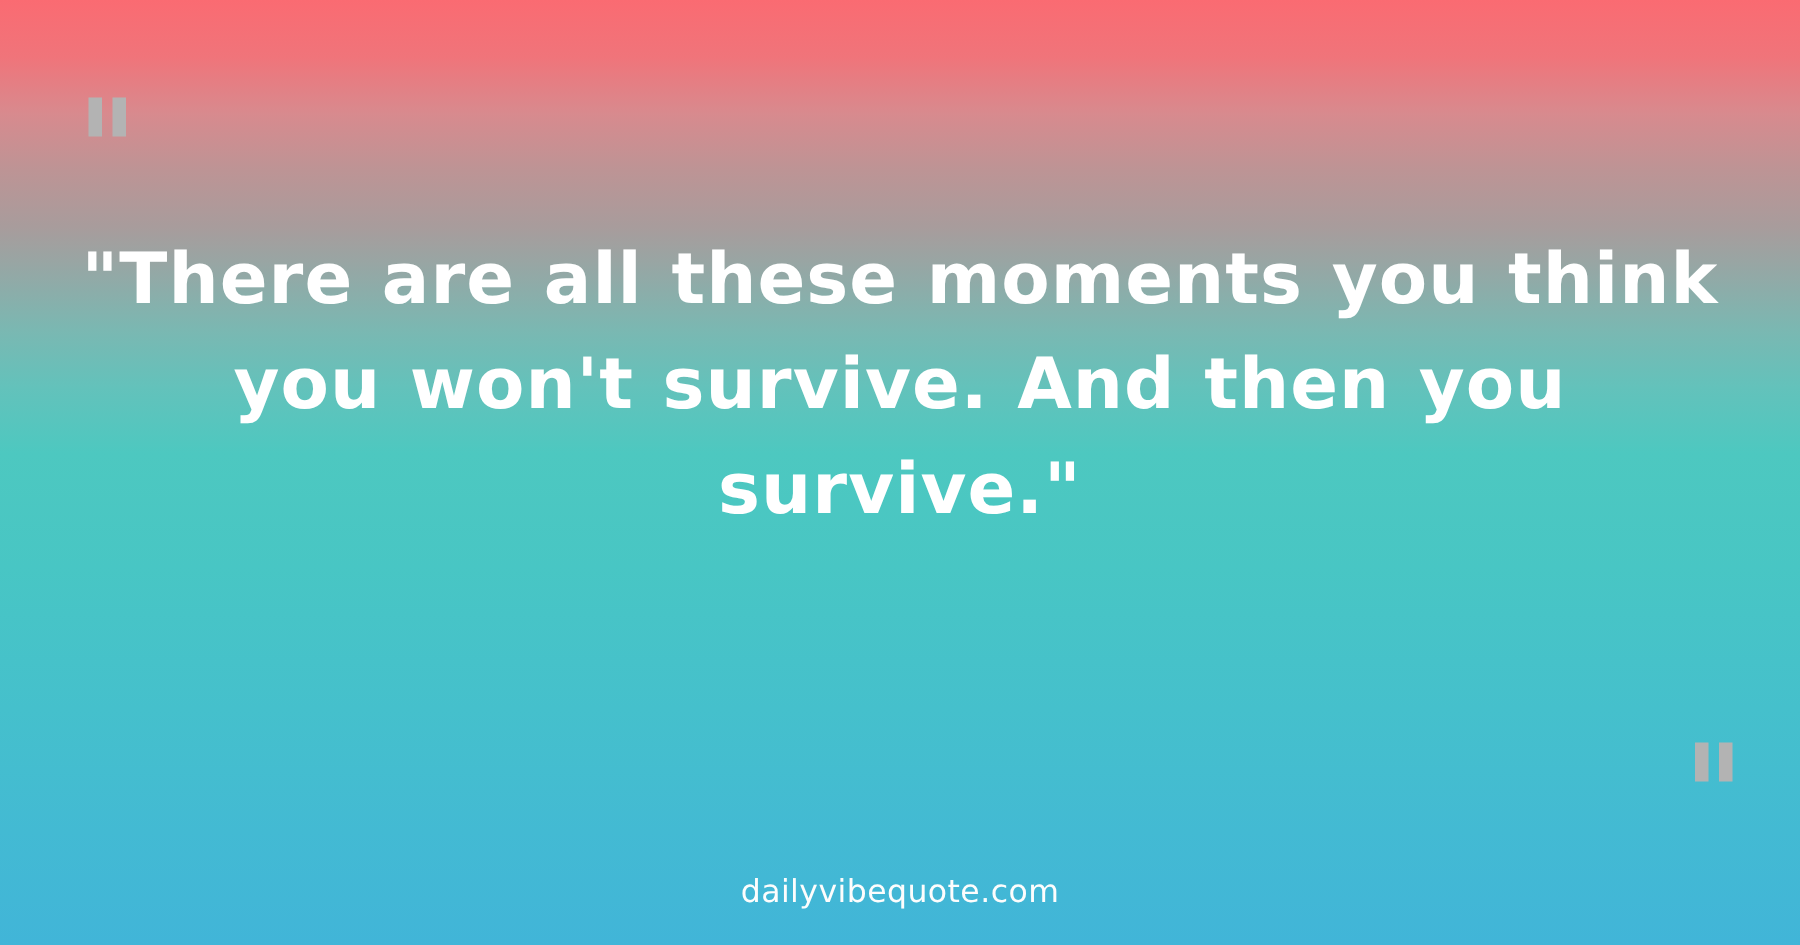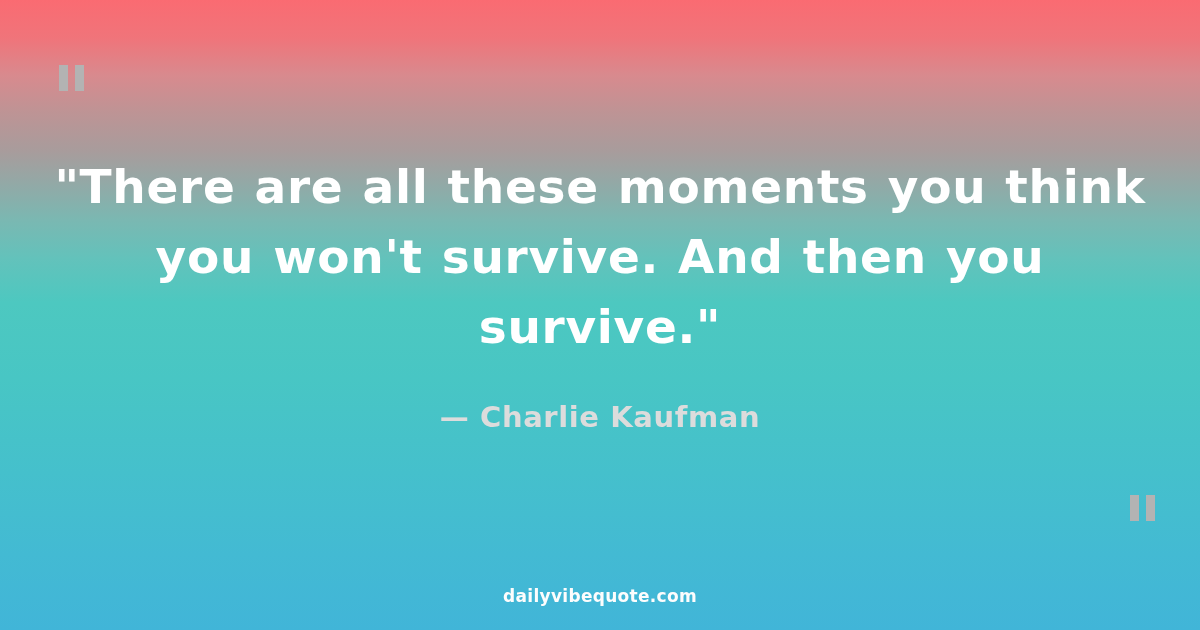--- a/index.html
+++ b/index.html
@@ -98,40 +98,39 @@
   }
 
   
   .site-footer {
     position: absolute;
     left: 0;
     right: 0;
     bottom: 24px;
     text-align: center;
     color: #fdfdfd;
-    font-size: 17px;
-    font-weight: bold;
+    font-size: 21px;
+    font-weight: normal;
     letter-spacing: 0.3px;
   }
 </style>
 </head>
 <body>
 
 <div class="quote-card">
 
   <div class="quote-mark quote-mark-top">
     <span></span>
     <span></span>
   </div>
 
   <div class="quote-body">
     <p class="quote-text">"There are all these moments you think you won't survive. And then you survive."</p>
   </div>
 
-  <div class="attribution">— Charlie Kaufman</div>
 
   <div class="quote-mark quote-mark-bottom">
     <span></span>
     <span></span>
   </div>
 
   <div class="site-footer">dailyvibequote.com</div>
 
 </div>
 

